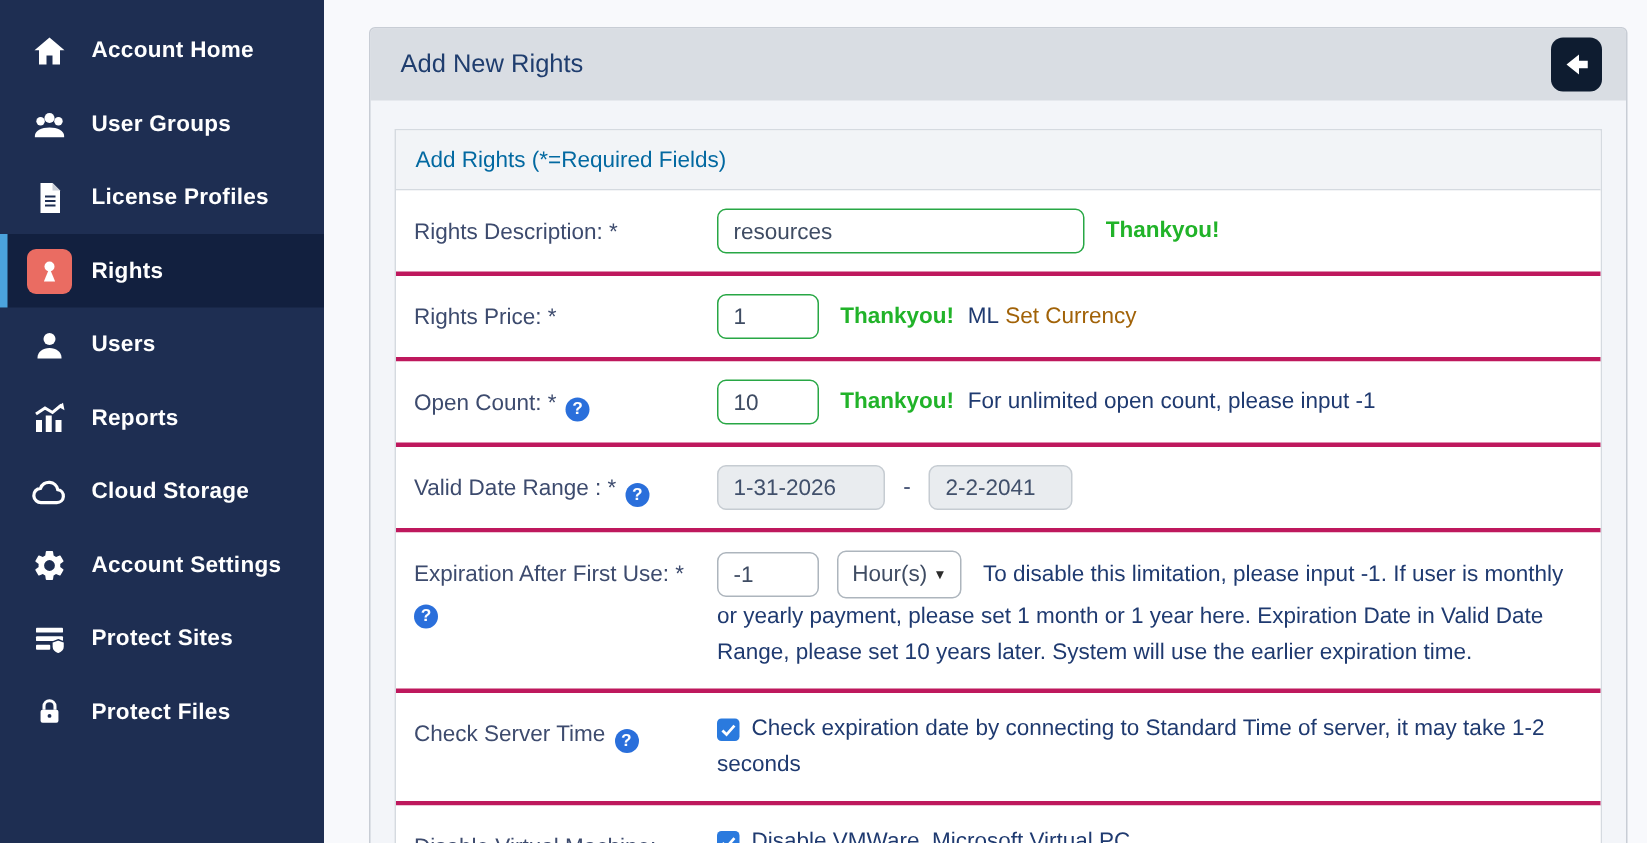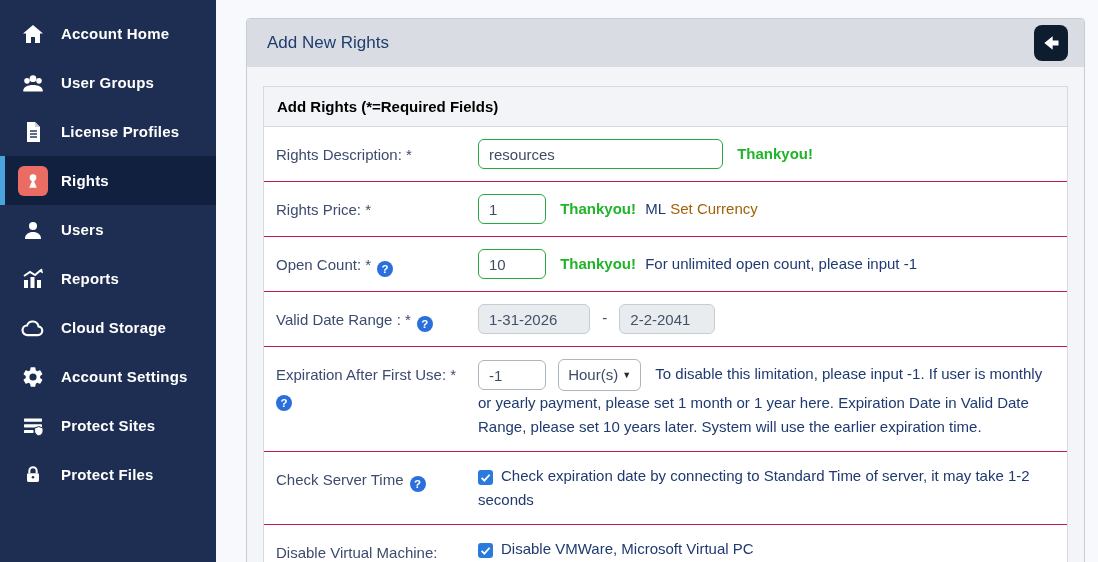--- a/index.html
+++ b/index.html
@@ -21,23 +21,23 @@
   .rights-badge { width:30px; height:30px; background:#ea6c62; border-radius:6px; display:flex; align-items:center; justify-content:center; }
 
   
   .main { position:absolute; left:232px; top:0; right:0; bottom:0; background:#f8f9fc; }
   .card { position:absolute; left:14px; right:13px; top:18px; bottom:-6px; background:#f3f5f9; border:1px solid #c8cdd5; border-radius:4px 4px 0 0; }
   .card-header { height:48px; background:#d9dde3; display:flex; align-items:center; padding:0 16px 0 20px; border-radius:3px 3px 0 0;gap:12px; }
   .card-title { color:#1f3d6e; font-size:17px; }
   .back-btn { margin-left:auto; width:34px; height:36px; background:#0e1c30; border:none; border-radius:8px; display:flex; align-items:center; justify-content:center; cursor:pointer; }
 
   .panel { margin:19px 16px 0 16px; background:#ffffff; border:1px solid #d5dae0; }
-  .panel-header { background:#f2f4f7; border-bottom:1px solid #d5dae0; padding:11px 13px; font-size:15px; font-weight:bold; color:#000000; }
-
-  .frow { display:flex; padding:12px 12px; border-bottom:1px solid #be185d; background:#fff; }
+  .panel-header { background:#f2f4f7; border-bottom:1px solid #d5dae0; padding:11px 13px; font-size:15px; font-weight:normal; color:#0369a1; }
+
+  .frow { display:flex; padding:12px 12px; border-bottom:3px solid #be185d; background:#fff; }
   .frow:last-child { border-bottom:none; }
   .flabel { flex:0 0 202px; width:202px; color:#3d4b6e; font-size:15px; line-height:1.45; padding-top:5px; }
   .fcontent { flex:1; color:#1f3a70; font-size:15px; line-height:1.6; }
 
   .tinput { height:30px; border:1.5px solid #adb5bd; border-radius:6px; padding:0 10px; font-size:15px;
             color:#3f4c63; font-family:inherit; background:#fff; vertical-align:middle; outline:none; }
   .tinput.green { border-color:#28a745; }
   .w-lg { width:245px; }
   .w-sm { width:68px; }
   .tinput.date { background:#e9ecef; border:1.5px solid #c6ccd2; color:#41506b; width:112px; }

